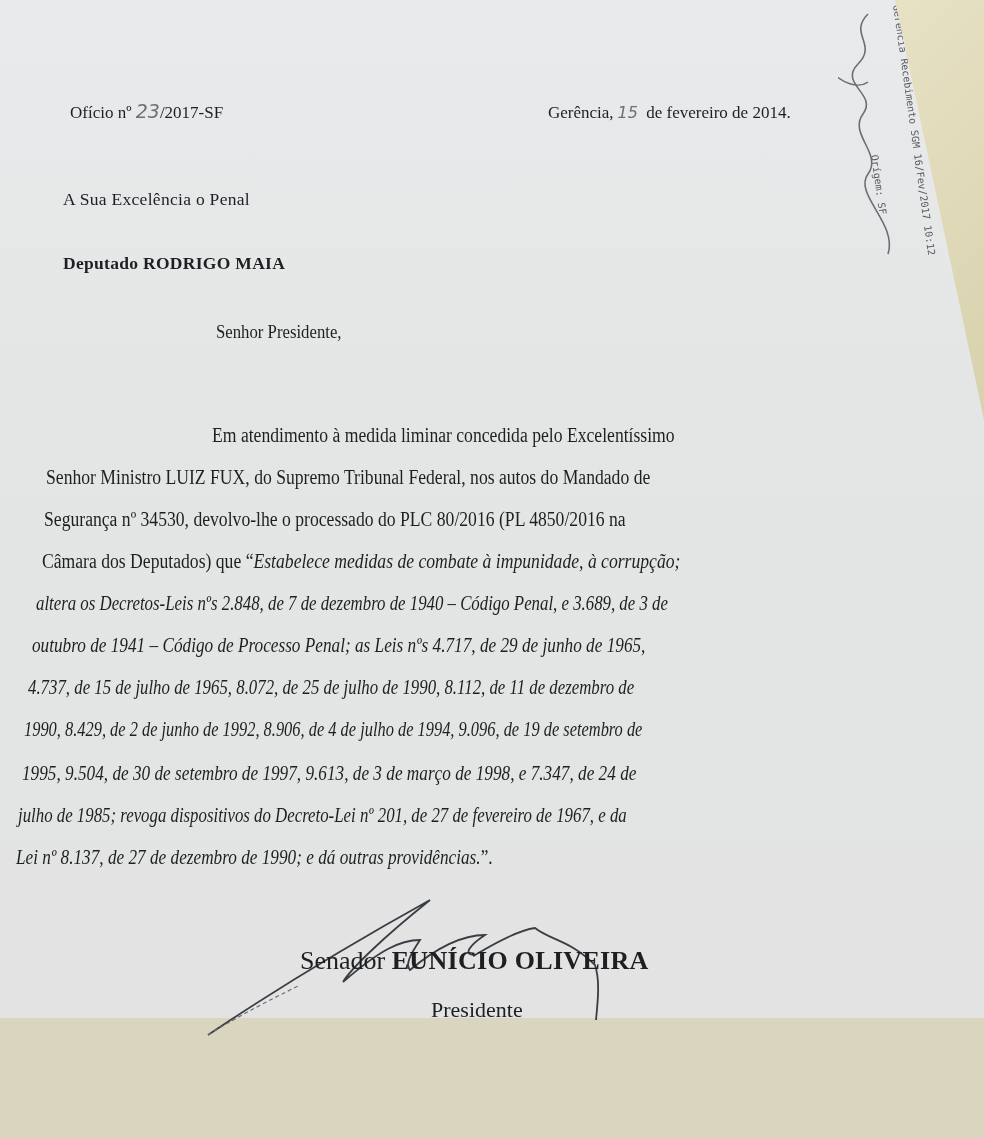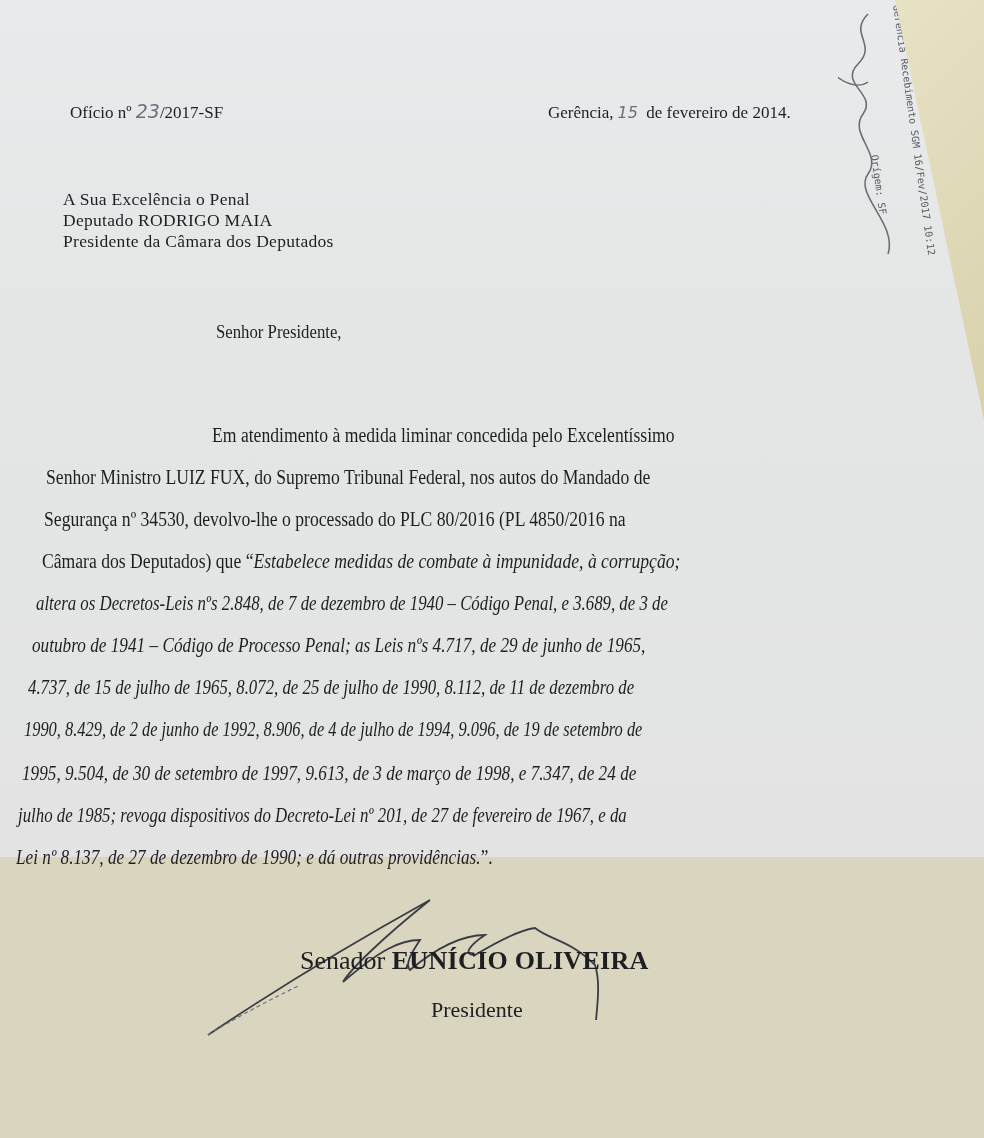--- a/index.html
+++ b/index.html
@@ -1,35 +1,35 @@
 <!DOCTYPE html>
 <html><head>
 <meta charset="utf-8">
 <style>
   html, body { margin: 0; padding: 0; }
   body {
     width: 984px; height: 1138px; overflow: hidden; position: relative;
     background: #d9d5bf;
   }
   .paper {
-    position: absolute; left: 0; top: 0; width: 984px; height: 857px;
+    position: absolute; left: 0; top: 0; width: 984px; height: 1018px;
     background: linear-gradient(180deg, #e9eaeb 0%, #e4e6e6 40%, #e2e3e2 100%);
     clip-path: polygon(0 0, 895px 0, 984px 420px, 984px 1138px, 0 1138px);
   }
   .bg-corner {
     position: absolute; right: 0; top: 0; width: 120px; height: 420px;
     background: linear-gradient(135deg, #e8e3c6, #d8d1ad);
   }
   .serif { font-family: "Liberation Serif", "DejaVu Serif", serif; color: #1e1f22; }
   .abs { position: absolute; white-space: nowrap; }
   .oficio { left: 70px; top: 100px; font-size: 17px; }
   .hand { font-family: "DejaVu Sans", sans-serif; font-style: italic; color: #6b6f78; font-size: 19px; }
   .date { left: 548px; top: 103px; font-size: 17px; }
   .addr { left: 63px; top: 189px; font-size: 17.5px; line-height: 21px; letter-spacing: 0.3px; }
-  .addr .bold { font-weight: normal; }
+  .addr .bold { font-weight: bold; margin-top: 43px; }
   .salutation { left: 216px; top: 322px; font-size: 18px; transform: scaleX(0.93); transform-origin: left; }
   .body-lines { position: absolute; left: 0; top: 424px; width: 984px; font-size: 20.5px; }
   .line { position: absolute; white-space: nowrap; transform-origin: left; }
   .it { font-style: italic; }
   .stamp {
     position: absolute; left: 838px; top: 4px; width: 140px; height: 260px;
   }
   .stamp-text {
     position: absolute; font-family: "DejaVu Sans Mono", monospace; font-size: 10px; color: #55595f;
     transform: rotate(82deg); transform-origin: left top; white-space: nowrap;
@@ -60,21 +60,20 @@
     <div class="stamp-text" style="left:42px;top:150px;">Orígem: SF</div>
     <svg width="140" height="260" style="position:absolute;left:0;top:0">
       <path d="M30 10 C10 30, 40 40, 20 60 S 40 90, 25 110 S 45 150, 30 170 S 60 220, 50 250" stroke="#6a6e75" stroke-width="1.6" fill="none"></path>
       <path d="M-10 65 C 5 80, 20 85, 30 78" stroke="#6a6e75" stroke-width="1.4" fill="none"></path>
     </svg>
   </div>
 
   <div class="abs serif addr">
     <div>A Sua Excelência o Penal</div>
     <div class="bold">Deputado RODRIGO MAIA</div>
-    <div>Presidente da Câmara dos Deputados</div>
   </div>
 
   <div class="abs serif salutation">Senhor Presidente,</div>
 
   <div class="body-lines serif">
     <div class="line" style="left:212px;top:0px;transform:scaleX(0.86);">
       <span>Em atendimento à medida liminar concedida pelo Excelentíssimo</span>
     </div>
     <div class="line" style="left:46px;top:42px;transform:scaleX(0.86);">
       <span>Senhor Ministro LUIZ FUX, do Supremo Tribunal Federal, nos autos do Mandado de</span>

